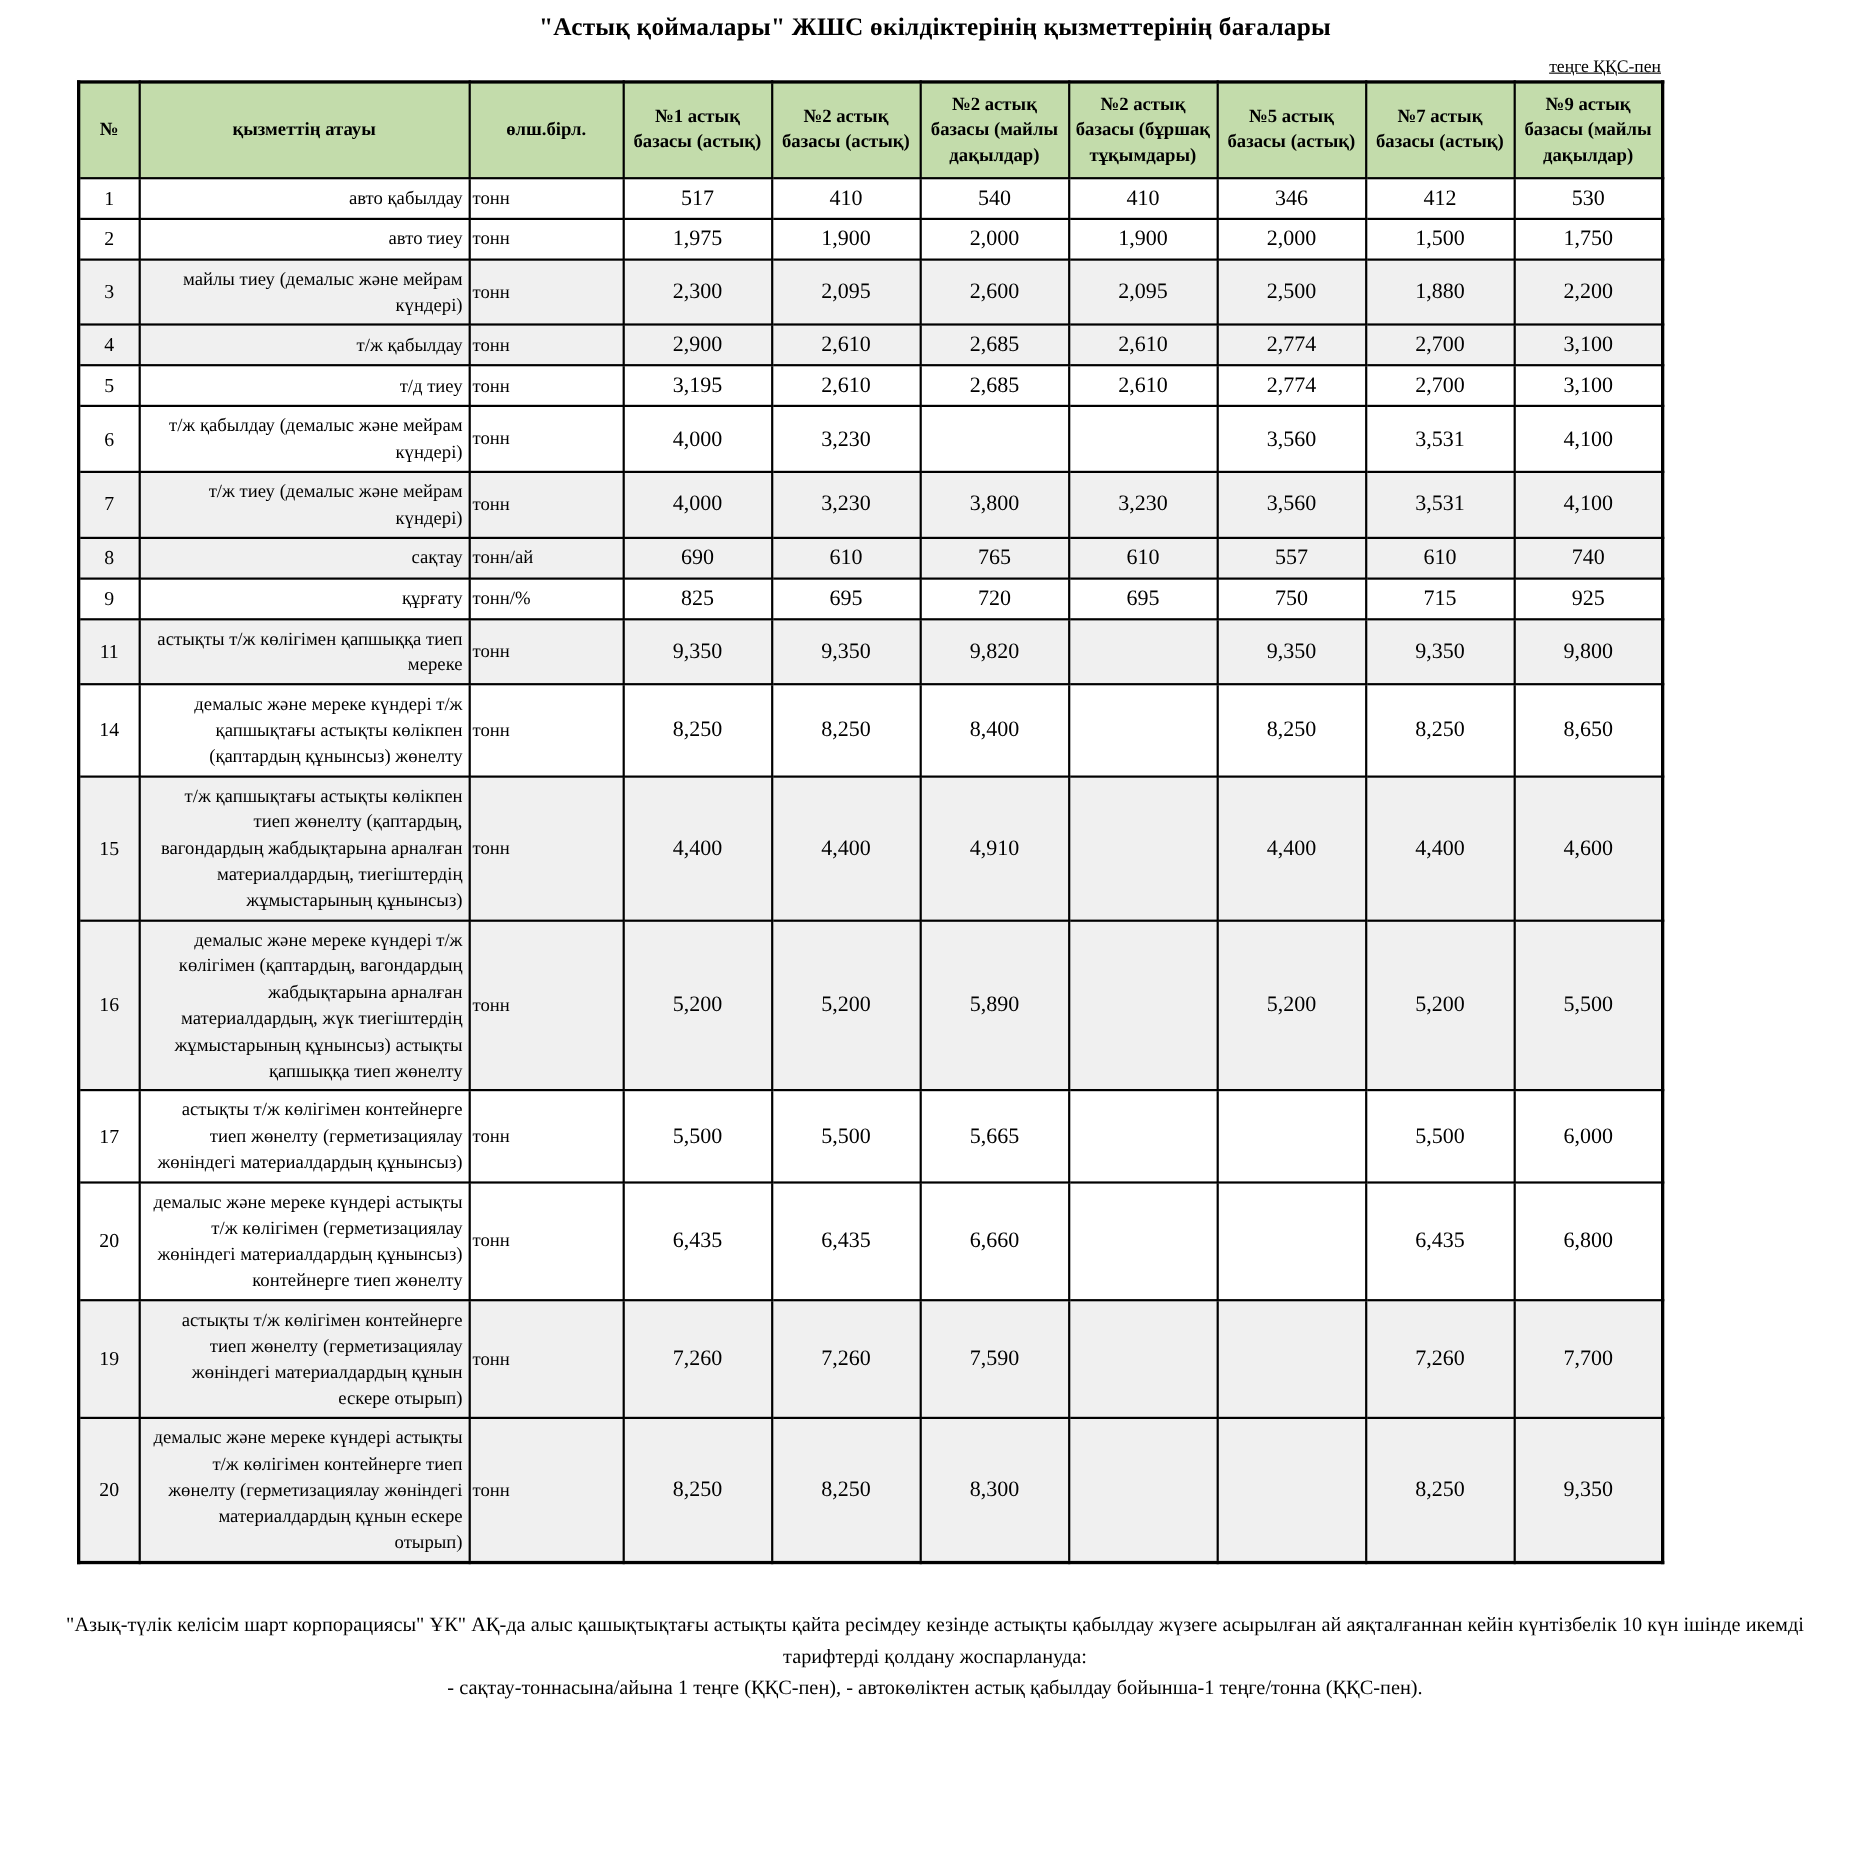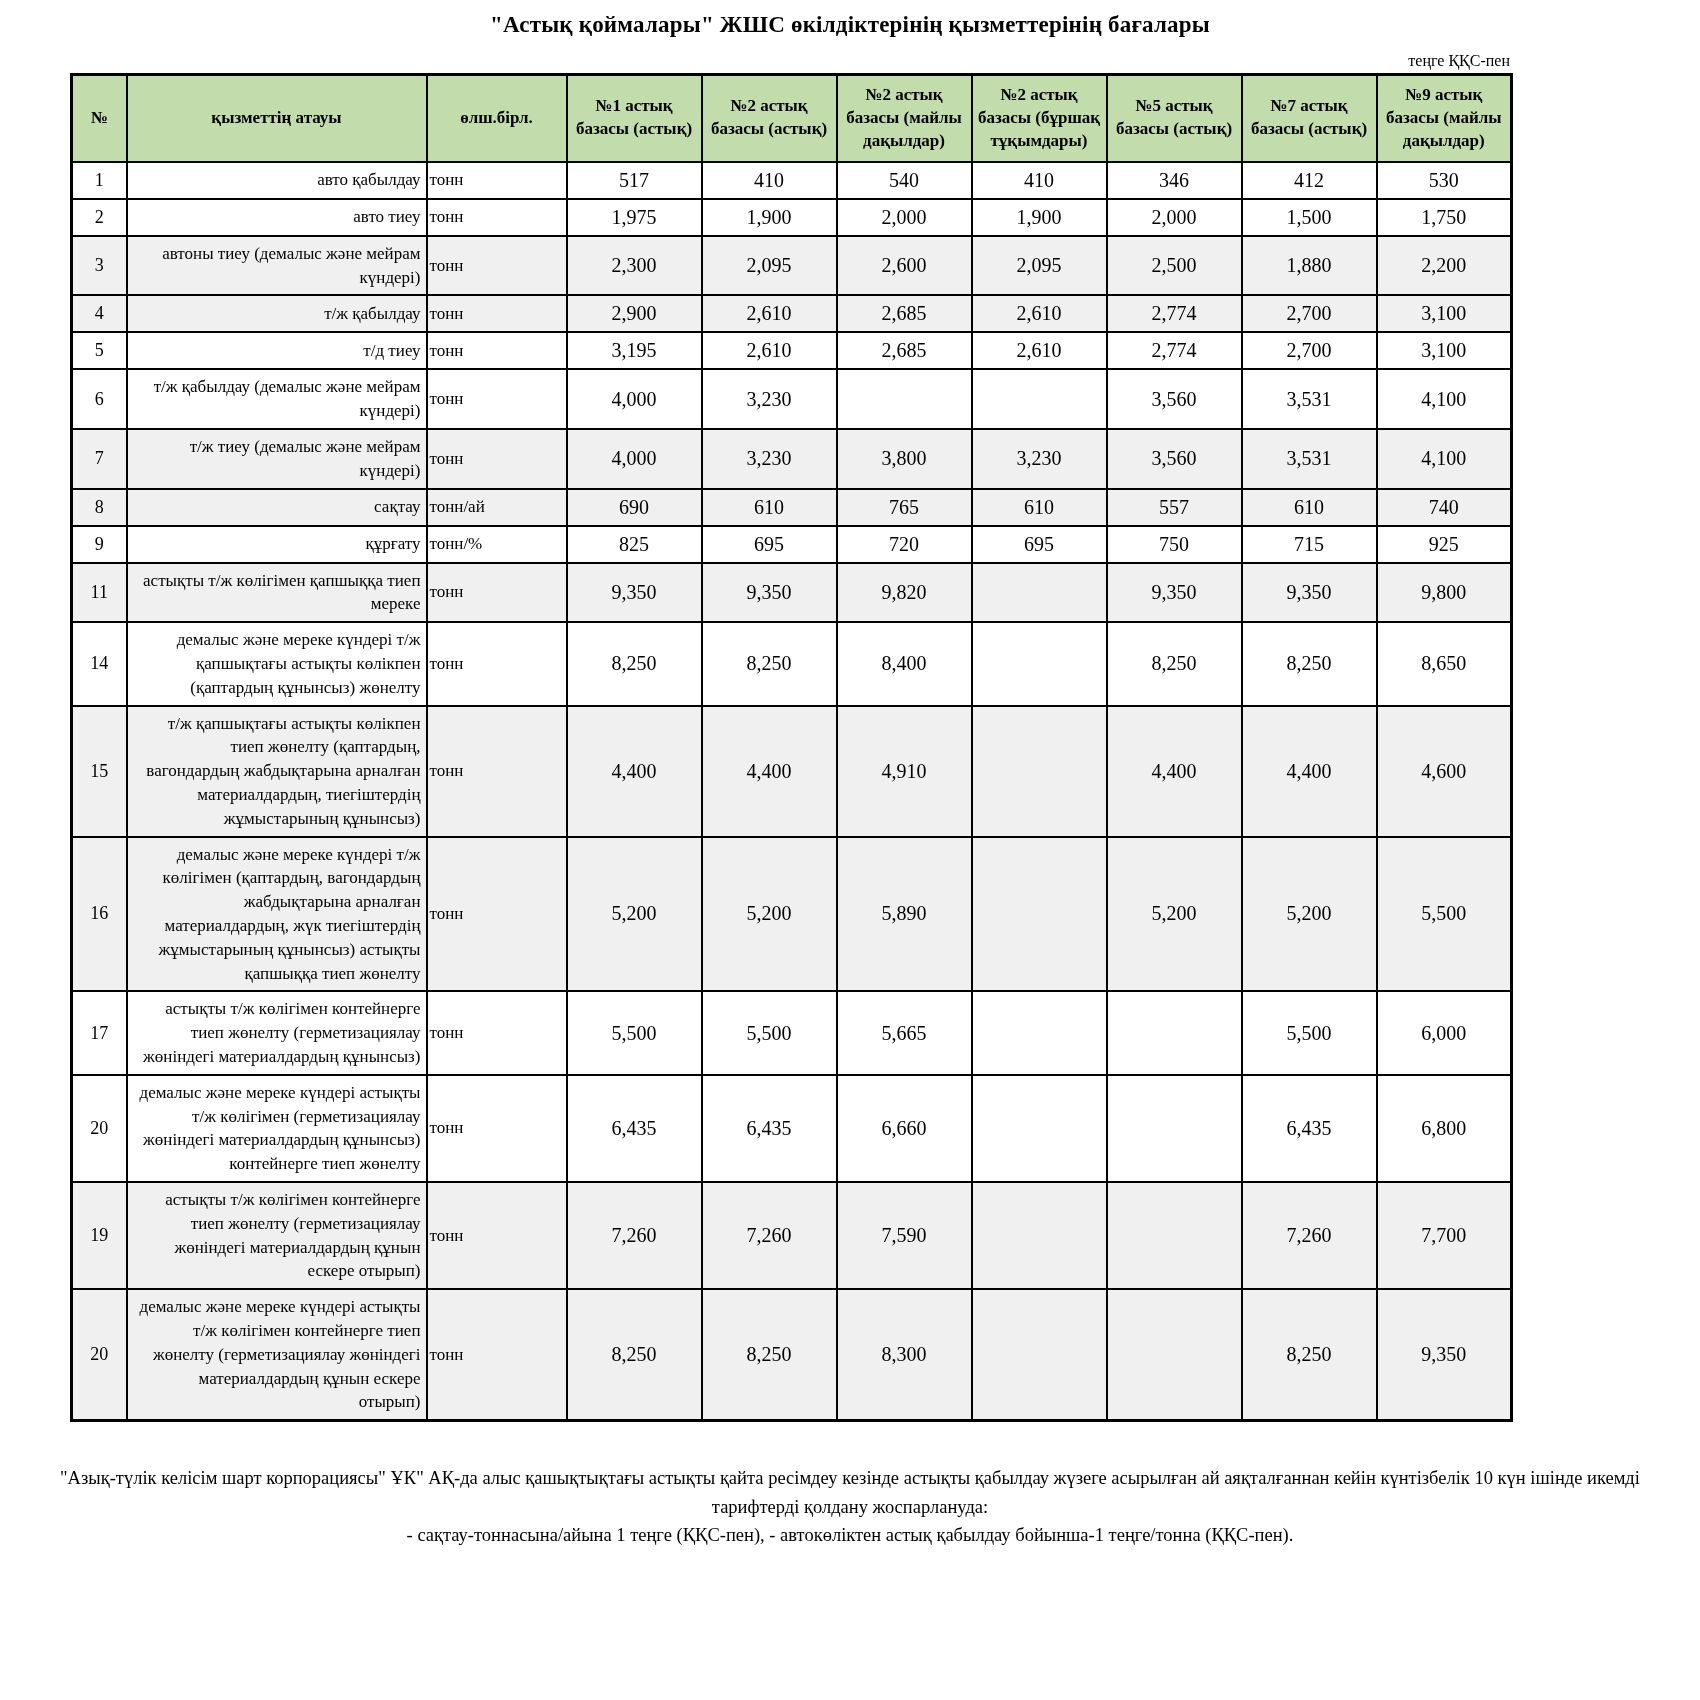--- a/index.html
+++ b/index.html
@@ -24,20 +24,21 @@
     letter-spacing: 0.2px;
   }
   .table-wrap {
     width: 1440px;
     margin-left: 70px;
   }
   .currency-note {
     text-align: right;
     font-size: 16px;
     margin-bottom: 3px;
+    text-decoration: underline;
   }
   table.price-table {
     border-collapse: collapse;
     width: 1440px;
     table-layout: fixed;
     border: 3px solid #000;
   }
   table.price-table th,
   table.price-table td {
     border: 2px solid #000;
@@ -146,21 +147,21 @@
             <td class="cell-value">1,975</td>
             <td class="cell-value">1,900</td>
             <td class="cell-value">2,000</td>
             <td class="cell-value">1,900</td>
             <td class="cell-value">2,000</td>
             <td class="cell-value">1,500</td>
             <td class="cell-value">1,750</td>
           </tr>
           <tr class="shaded">
             <td class="cell-num">3</td>
-            <td class="cell-name">автоны тиеу (демалыс және мейрам күндері)</td>
+            <td class="cell-name">майлы тиеу (демалыс және мейрам күндері)</td>
             <td class="cell-unit">тонн</td>
             <td class="cell-value">2,300</td>
             <td class="cell-value">2,095</td>
             <td class="cell-value">2,600</td>
             <td class="cell-value">2,095</td>
             <td class="cell-value">2,500</td>
             <td class="cell-value">1,880</td>
             <td class="cell-value">2,200</td>
           </tr>
           <tr class="shaded">

